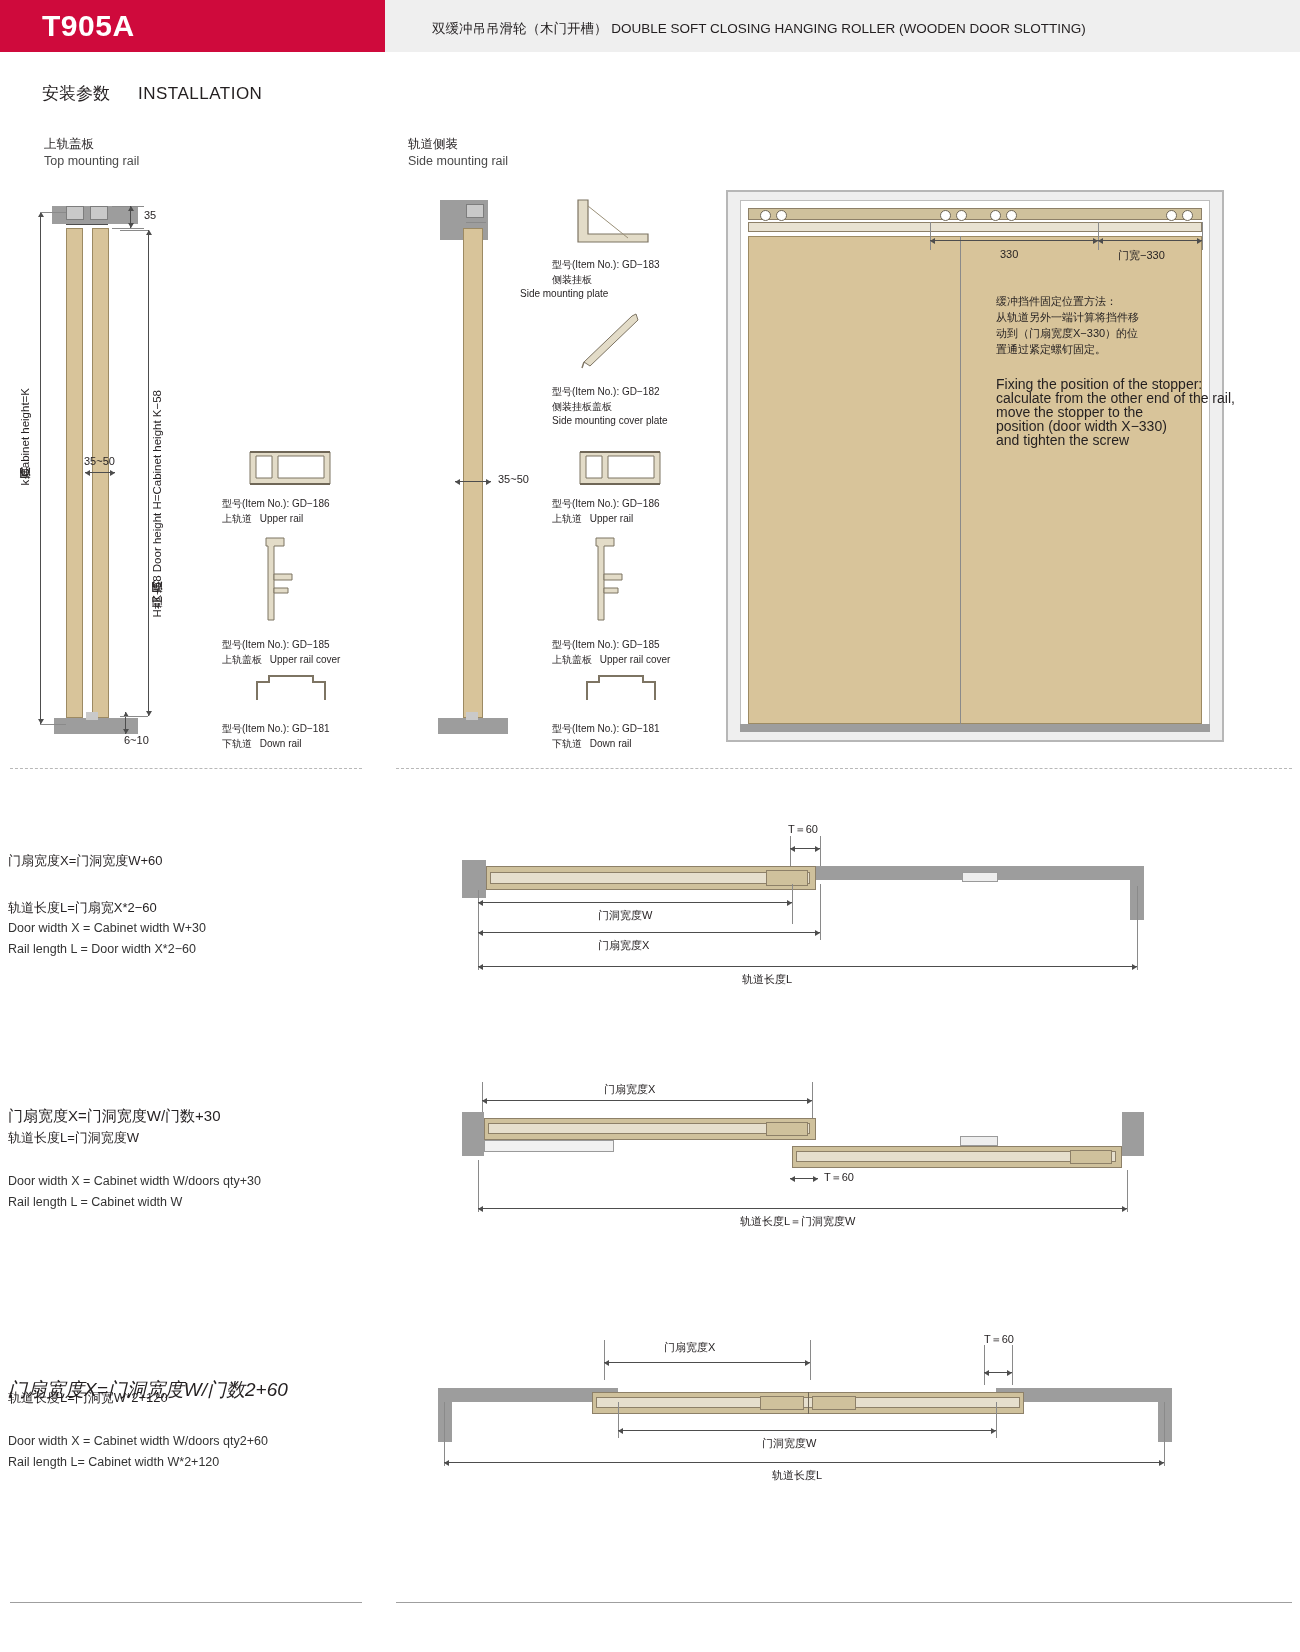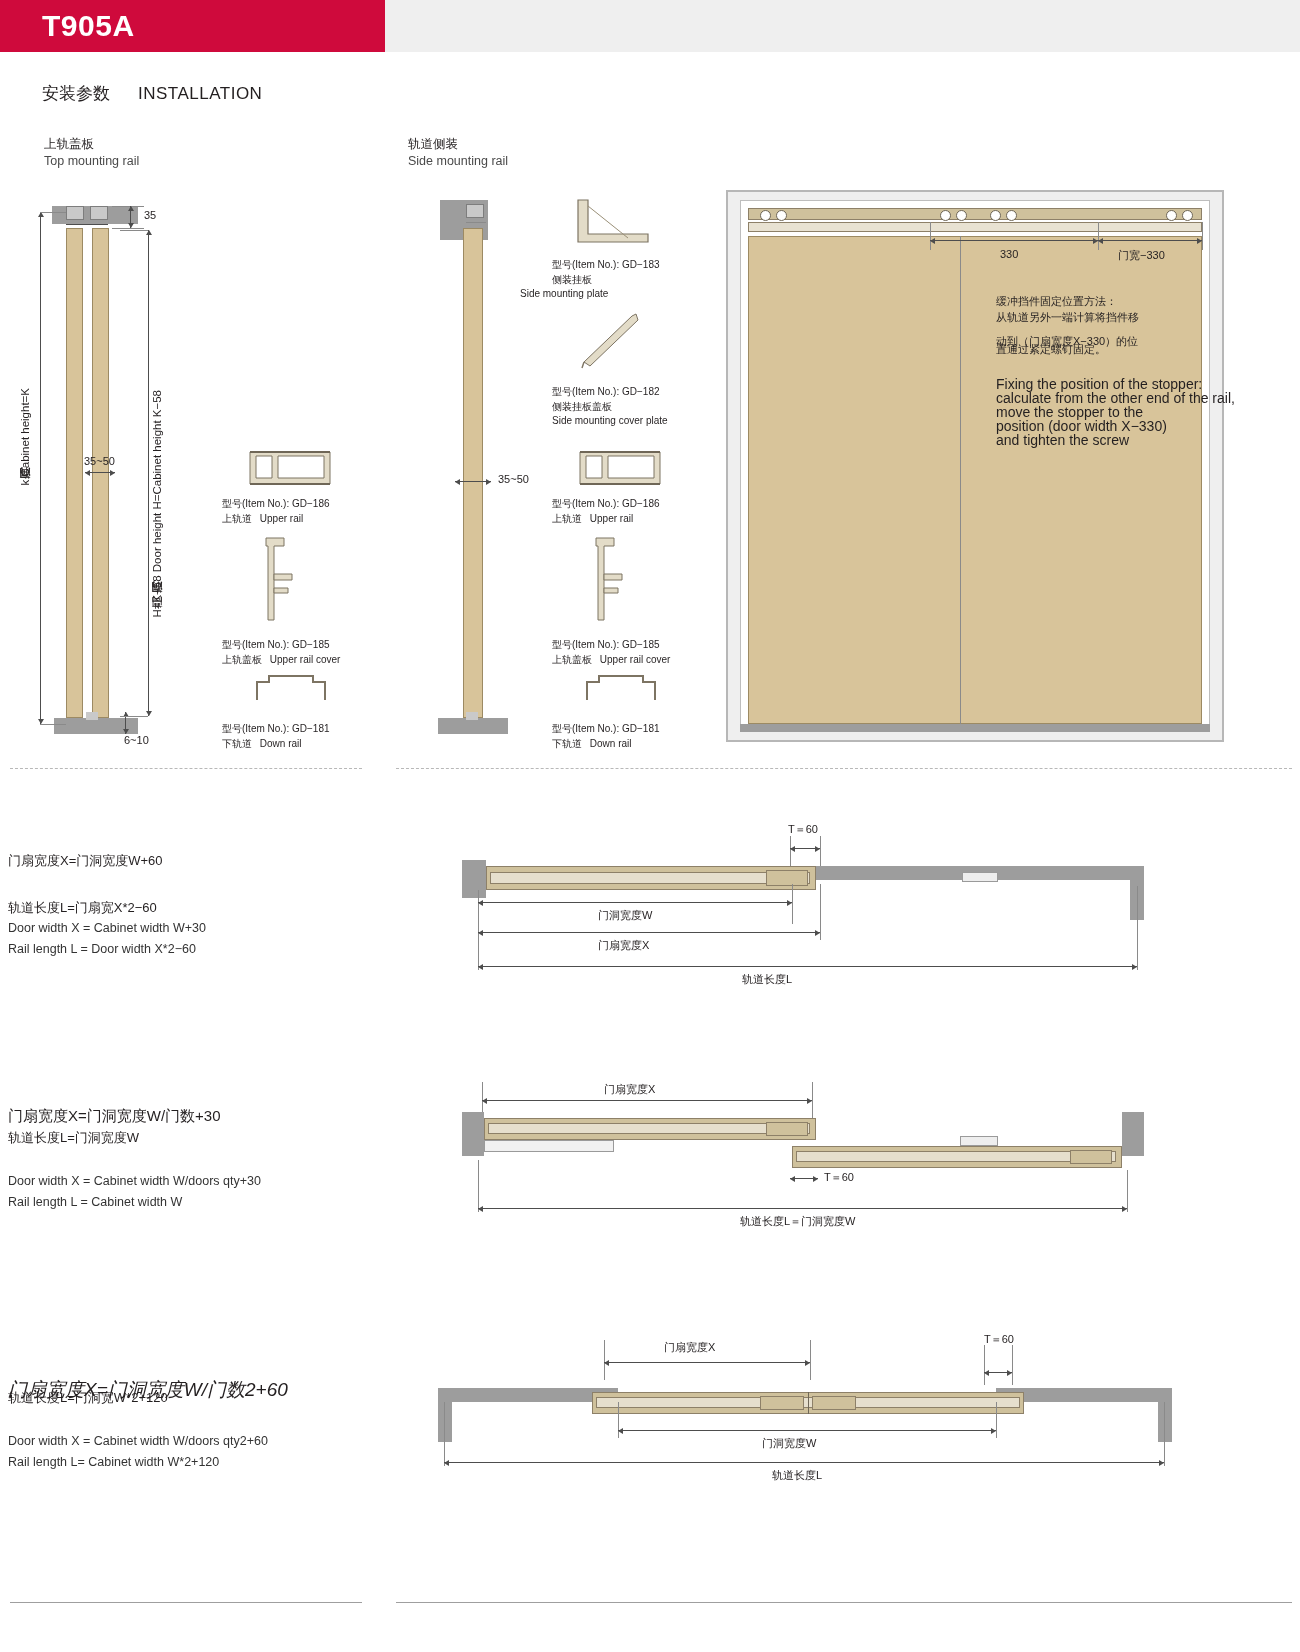--- a/index.html
+++ b/index.html
@@ -61,20 +61,21 @@
   .footer-line{position:absolute;border-top:1px solid #9f9f9f;}
 </style>
 </head>
 <body>
 
 <div class="page">
 
   <div class="hdr">
     <div class="hdr-red"></div>
     <div class="hdr-code">T905A</div>
+    <div class="hdr-sub">双缓冲吊吊滑轮（木门开槽）   DOUBLE SOFT CLOSING HANGING ROLLER (WOODEN DOOR SLOTTING)</div>
   </div>
 
   <div class="sec-title">
     <span>安装参数</span><span class="en">INSTALLATION</span>
   </div>
 
   <div class="cap" style="left:44px;top:136px;">上轨盖板</div>
   <div class="cap" style="left:44px;top:153px;color:#4a4a4a;">Top mounting rail</div>
 
   <div>
@@ -250,21 +251,21 @@
     <div class="extv" style="left:930px;top:222px;height:28px;"></div>
     <div class="extv" style="left:1098px;top:222px;height:28px;"></div>
     <div class="extv" style="left:1202px;top:222px;height:28px;"></div>
     <div class="ah" style="left:930px;top:240px;width:168px;"></div>
     <div class="ah" style="left:1098px;top:240px;width:104px;"></div>
     <div class="lbl" style="left:1000px;top:248px;">330</div>
     <div class="lbl" style="left:1118px;top:248px;">门宽−330</div>
 
     <div class="note" style="left:996px;top:293px;">缓冲挡件固定位置方法：</div>
     <div class="note" style="left:996px;top:309px;text-align:center;">从轨道另外一端计算将挡件移</div>
-    <div class="note" style="left:996px;top:325px;margin-top:8px;">动到（门扇宽度X−330）的位</div>
+    <div class="note" style="left:996px;top:325px;">动到（门扇宽度X−330）的位</div>
     <div class="note" style="left:996px;top:341px;">置通过紧定螺钉固定。</div>
     <div class="note-en" style="left:996px;top:377px;">Fixing the position of the stopper:</div>
     <div class="note-en" style="left:996px;top:391px;">calculate from the other end of the rail,</div>
     <div class="note-en" style="left:996px;top:405px;">move the stopper to the</div>
     <div class="note-en" style="left:996px;top:419px;">position (door width X−330)</div>
     <div class="note-en" style="left:996px;top:433px;">and tighten the screw</div>
   </div>
 
   <div class="dash" style="left:10px;top:768px;width:352px;"></div>
   <div class="dash" style="left:396px;top:768px;width:896px;"></div>

